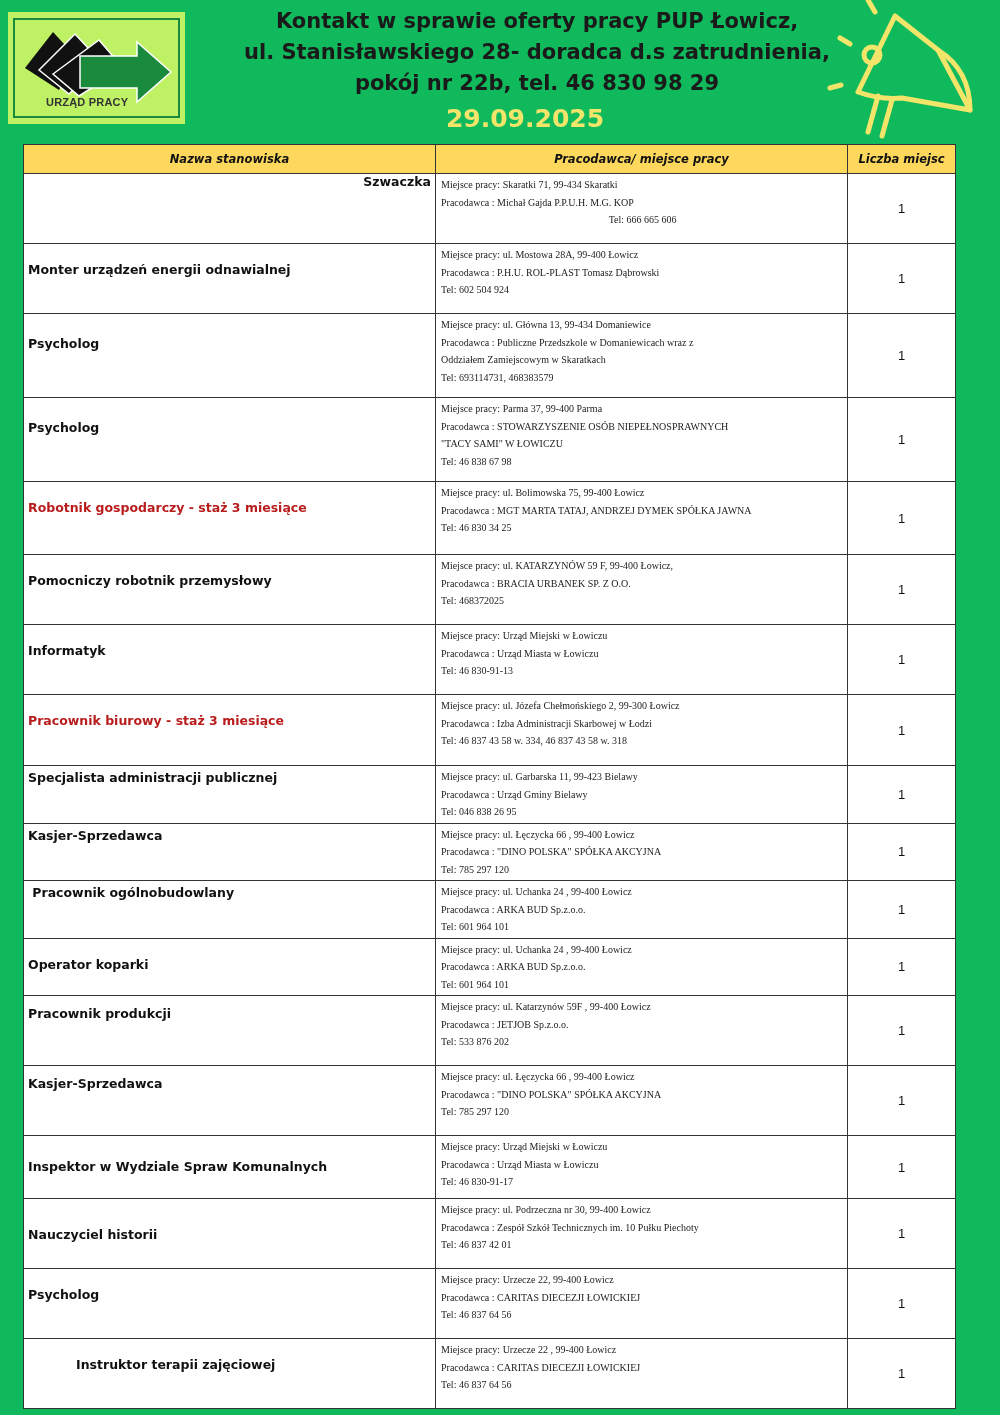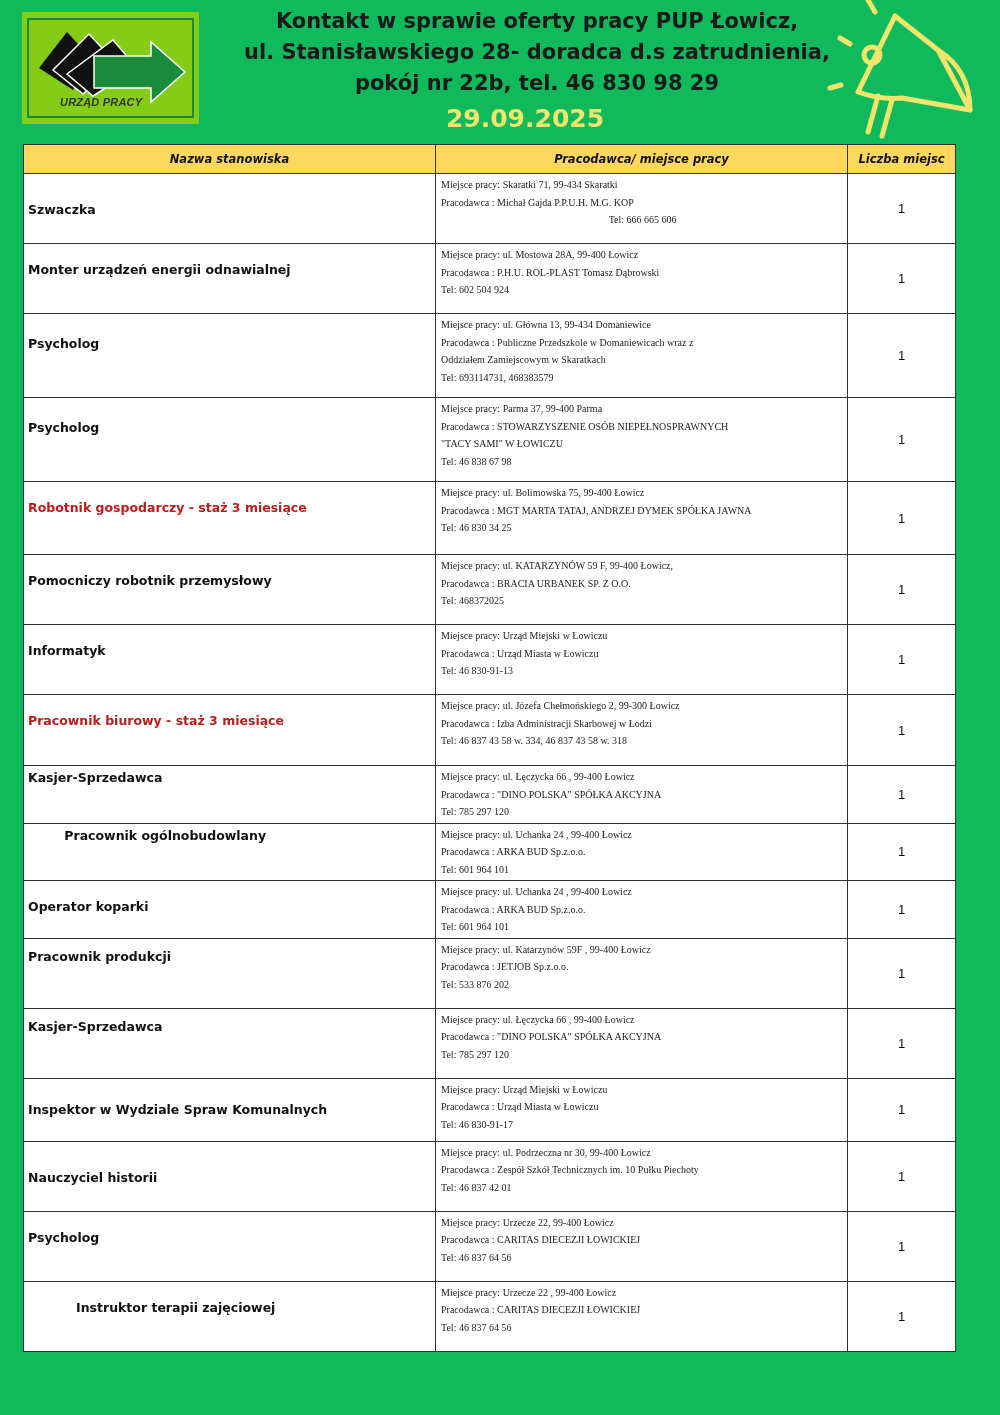--- a/index.html
+++ b/index.html
@@ -1,22 +1,22 @@
 <!DOCTYPE html>
 <html><head>
 <meta charset="utf-8">
 <style>
   html, body { margin: 0; padding: 0; }
   body {
     width: 1000px; height: 1415px; background: #0fb95c; position: relative; overflow: hidden;
     font-family: "DejaVu Sans", sans-serif;
   }
   .logo {
-    position: absolute; left: 22px; top: 12px; width: 177px; height: 112px;
-    background: #84cc16; box-sizing: border-box; font-style: italic;
+    position: absolute; left: 8px; top: 12px; width: 177px; height: 112px;
+    background: #bef264; box-sizing: border-box;
   }
   .logo-inner {
     position: absolute; left: 5px; top: 6px; right: 5px; bottom: 6px;
     border: 2px solid #1a8a3c; box-sizing: border-box;
   }
   .logo-text {
     position: absolute; left: 38px; top: 84px; font-family: "Liberation Sans", sans-serif;
     font-weight: bold; font-size: 11px; color: #333; letter-spacing: 0.2px;
   }
   .header-text {
@@ -96,21 +96,21 @@
   <thead>
     <tr>
       <th>Nazwa stanowiska</th>
       <th>Pracodawca/ miejsce pracy</th>
       <th>Liczba miejsc</th>
     </tr>
   </thead>
   <tbody id="rows">
       <tr style="height: 70px;">
         <td class="pos">
-          <span style="padding-top: 28px; white-space: pre;">Szwaczka</span>
+          <span style="white-space: pre; text-align: right;">Szwaczka</span>
         </td>
         <td class="emp">
           <div style="white-space: pre;">Miejsce pracy: Skaratki 71, 99-434 Skaratki</div>
           <div style="white-space: pre;">Pracodawca : Michał Gajda P.P.U.H. M.G. KOP</div>
           <div style="white-space: pre; text-align: center;"> Tel: 666 665 606</div>
         </td>
         <td class="cnt">1</td>
       </tr>
       <tr style="height: 70px;">
         <td class="pos">
@@ -186,32 +186,43 @@
         </td>
         <td class="emp">
           <div style="white-space: pre;">Miejsce pracy: ul. Józefa Chełmońskiego 2, 99-300 Łowicz</div>
           <div style="white-space: pre;">Pracodawca : Izba Administracji Skarbowej w Łodzi</div>
           <div style="white-space: pre;">Tel: 46 837 43 58 w. 334, 46 837 43 58 w. 318</div>
         </td>
         <td class="cnt">1</td>
       </tr>
       <tr style="height: 56px;">
         <td class="pos">
+          <span style="padding-top: 4px; white-space: pre;">Specjalista administracji publicznej</span>
+        </td>
+        <td class="emp">
+          <div style="white-space: pre;">Miejsce pracy: ul. Garbarska 11, 99-423 Bielawy</div>
+          <div style="white-space: pre;">Pracodawca : Urząd Gminy Bielawy</div>
+          <div style="white-space: pre;">Tel: 046 838 26 95</div>
+        </td>
+        <td class="cnt">1</td>
+      </tr>
+      <tr style="height: 56px;">
+        <td class="pos">
           <span style="padding-top: 4px; white-space: pre;">Kasjer-Sprzedawca</span>
         </td>
         <td class="emp">
           <div style="white-space: pre;">Miejsce pracy: ul. Łęczycka 66 , 99-400 Łowicz</div>
           <div style="white-space: pre;">Pracodawca : "DINO POLSKA" SPÓŁKA AKCYJNA</div>
           <div style="white-space: pre;">Tel: 785 297 120</div>
         </td>
         <td class="cnt">1</td>
       </tr>
       <tr style="height: 56px;">
         <td class="pos">
-          <span style="padding-top: 4px; white-space: pre; margin-left: 32px;"> Pracownik ogólnobudowlany</span>
+          <span style="padding-top: 4px; white-space: pre;"> Pracownik ogólnobudowlany</span>
         </td>
         <td class="emp">
           <div style="white-space: pre;">Miejsce pracy: ul. Uchanka 24 , 99-400 Łowicz</div>
           <div style="white-space: pre;">Pracodawca : ARKA BUD Sp.z.o.o.</div>
           <div style="white-space: pre;">Tel: 601 964 101</div>
         </td>
         <td class="cnt">1</td>
       </tr>
       <tr style="height: 56px;">
         <td class="pos">

